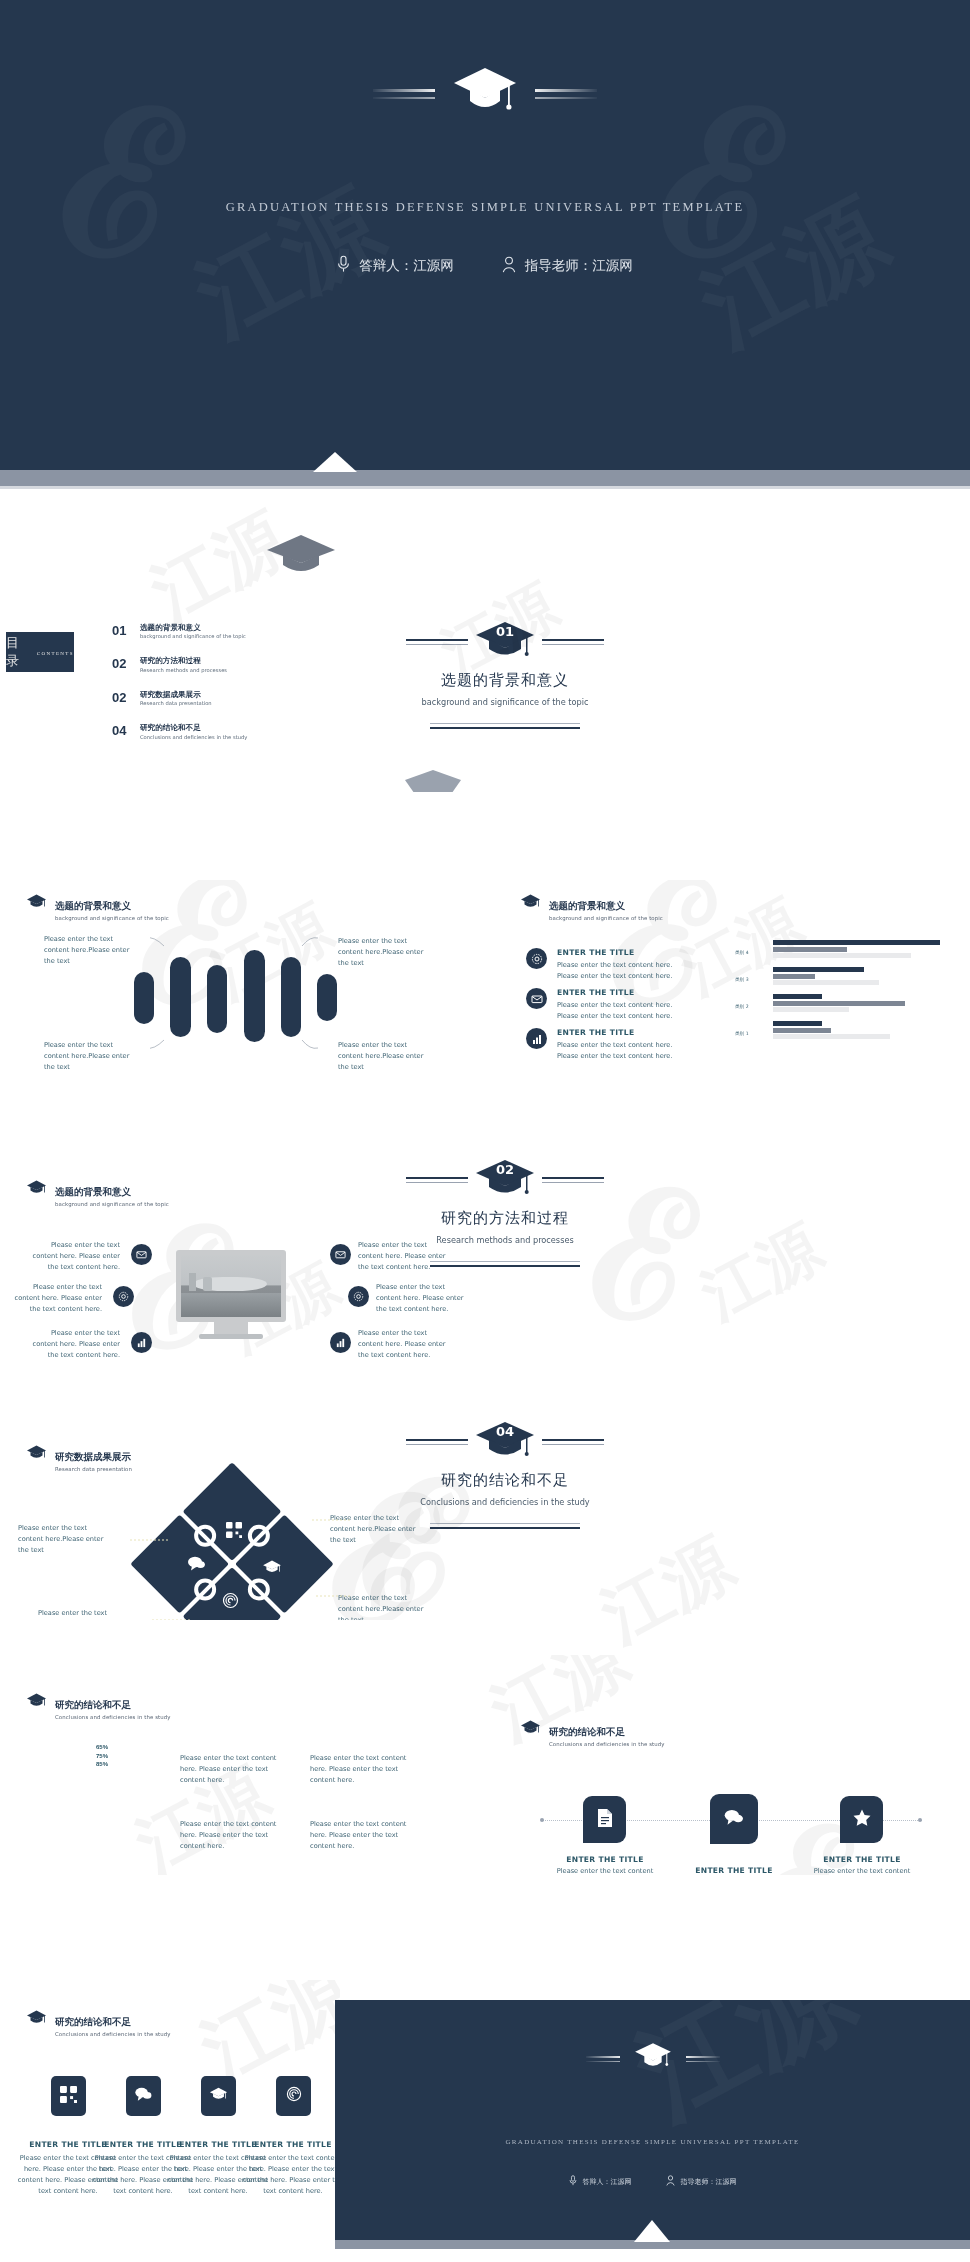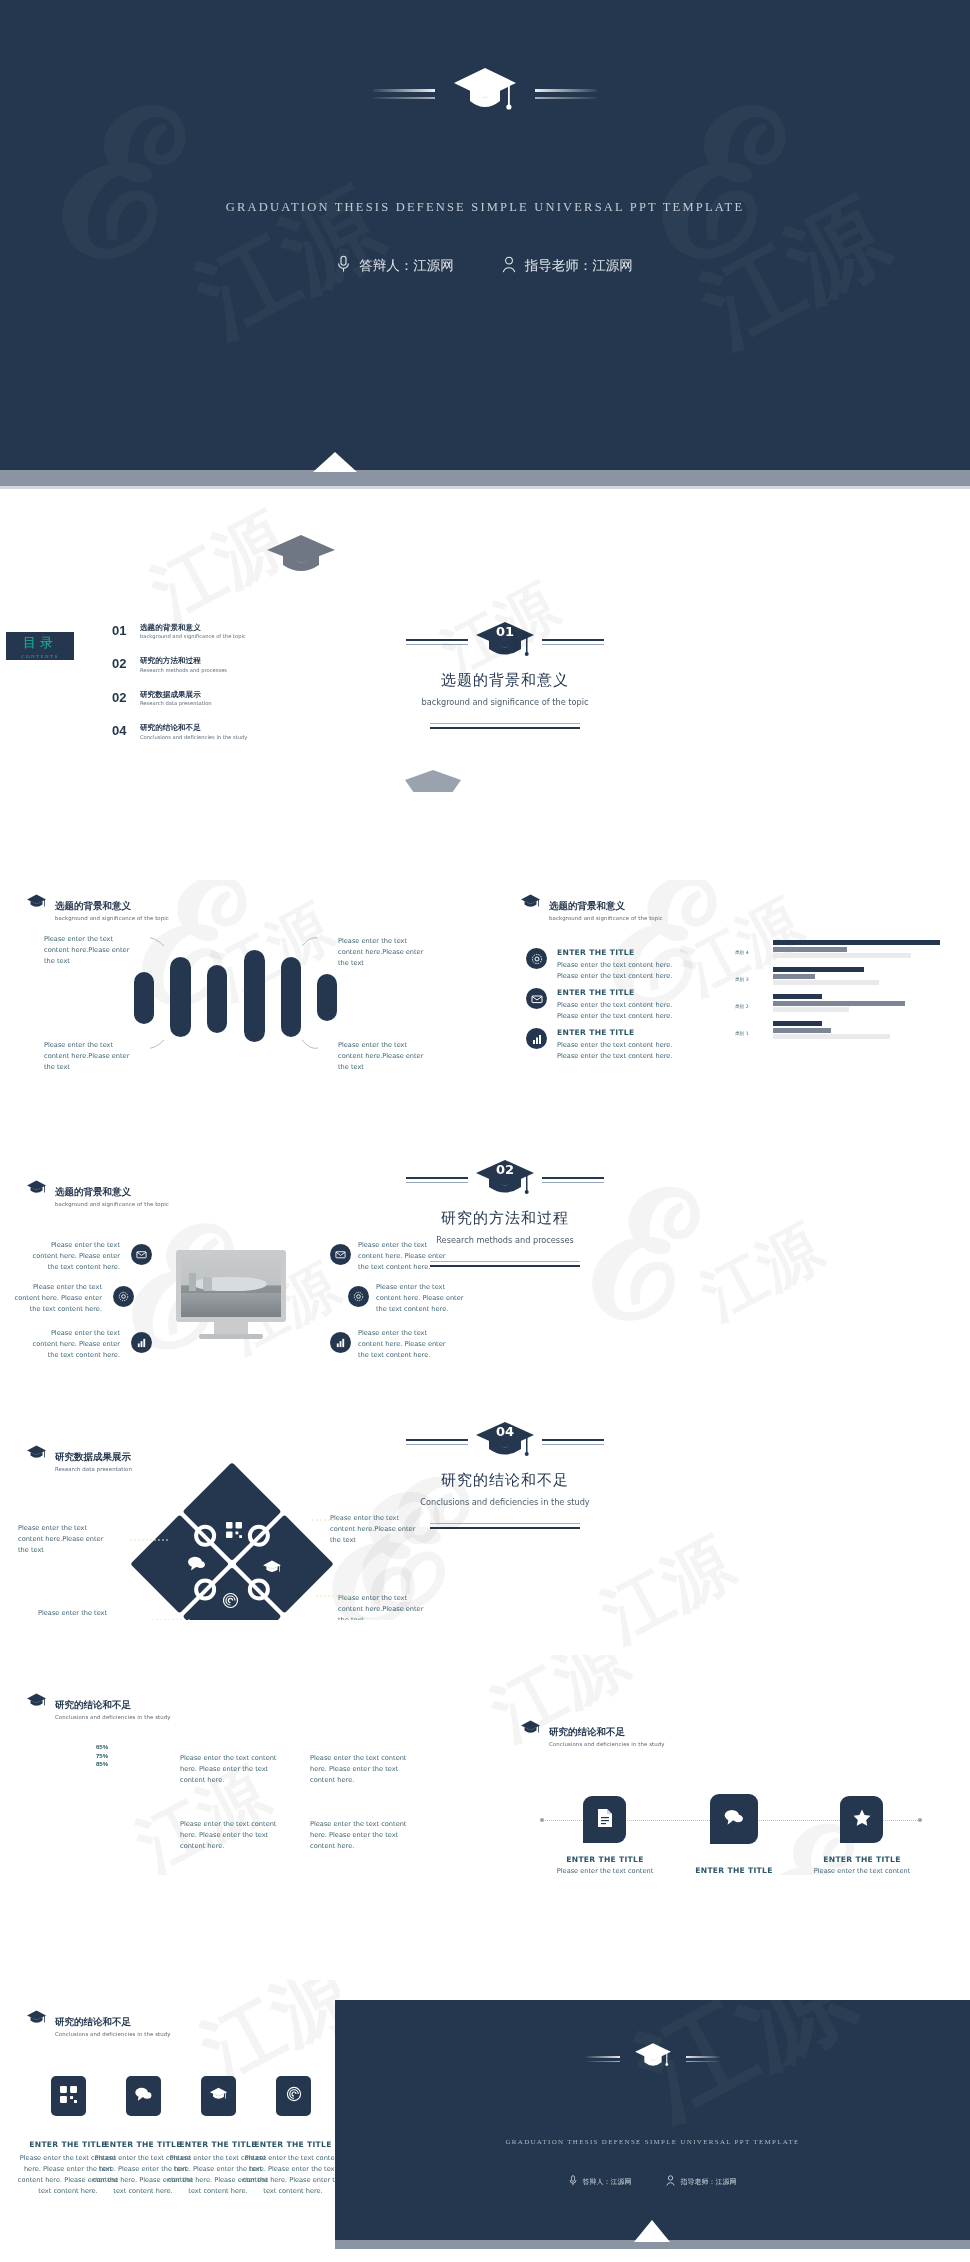--- a/index.html
+++ b/index.html
@@ -67,22 +67,22 @@
   .hero-meta .mi { display:flex; align-items:center; gap:9px; }
 
   
   .sl-head { display:flex; align-items:flex-start; gap:8px; }
   .sl-head .txt { padding-top:1px; }
   .sl-head .t1 { font-size:9.5px; color:#25374e; font-weight:bold; font-family:"DejaVu Sans",sans-serif; line-height:1.15; }
   .sl-head .t2 { font-size:5.4px; color:#5a6675; font-family:"DejaVu Sans",sans-serif; margin-top:1.5px; letter-spacing:.1px; }
 
   
   .toc-badge {
-    position:absolute; left:6px; top:632px; width:68px; height:28px;
-    background:#25374e; color:#14b8a6; display:flex; flex-direction:column;
+    position:absolute; left:6px; top:632px; width:68px; height:40px;
+    background:#25374e; color:#e5e5e5; display:flex; flex-direction:row;
     align-items:center; justify-content:center;
   }
   .toc-badge .cn { font-size:13px; letter-spacing:4px; font-family:"DejaVu Sans",sans-serif; }
   .toc-badge .en { font-size:5px; letter-spacing:1.4px; margin-top:2px; font-family:"Liberation Serif",serif; }
   .toc-list { position:absolute; left:112px; top:623px; width:230px; }
   .toc-item { display:flex; gap:9px; align-items:flex-start; margin-bottom:17px; }
   .toc-num { font-size:13px; font-weight:bold; color:#25374e; line-height:1; width:19px; padding-top:1px; }
   .toc-cn { font-size:7.6px; color:#25374e; font-weight:bold; font-family:"DejaVu Sans",sans-serif; line-height:1.25; }
   .toc-en { font-size:5.2px; color:#5d6b7a; font-family:"DejaVu Sans",sans-serif; margin-top:1px; }
 

